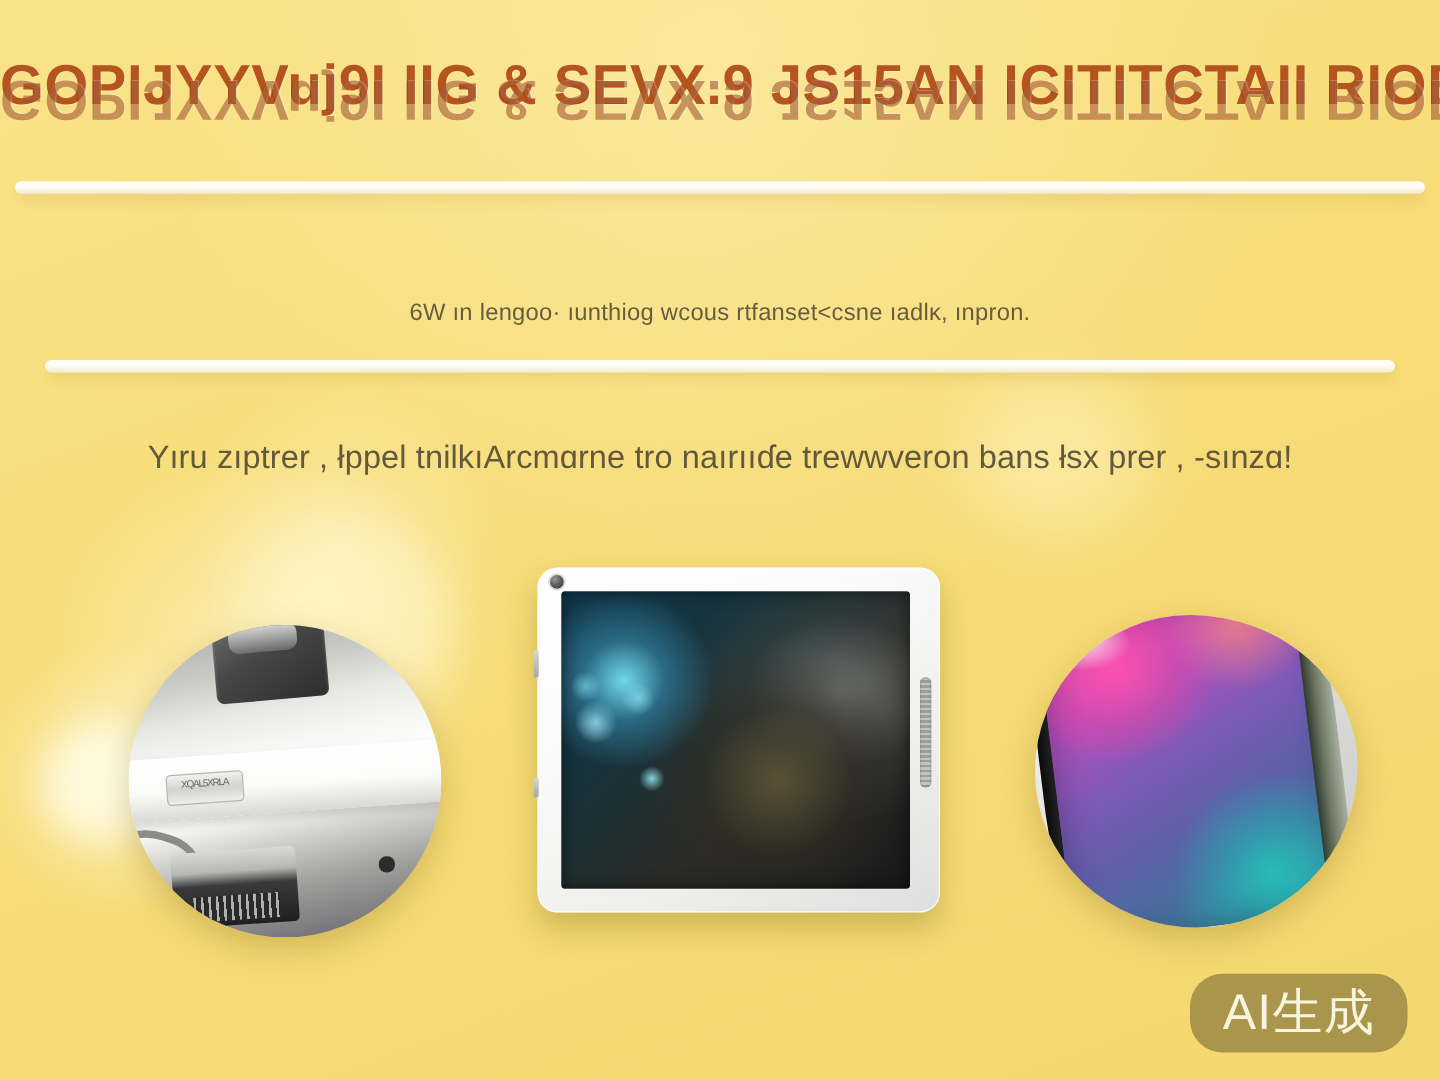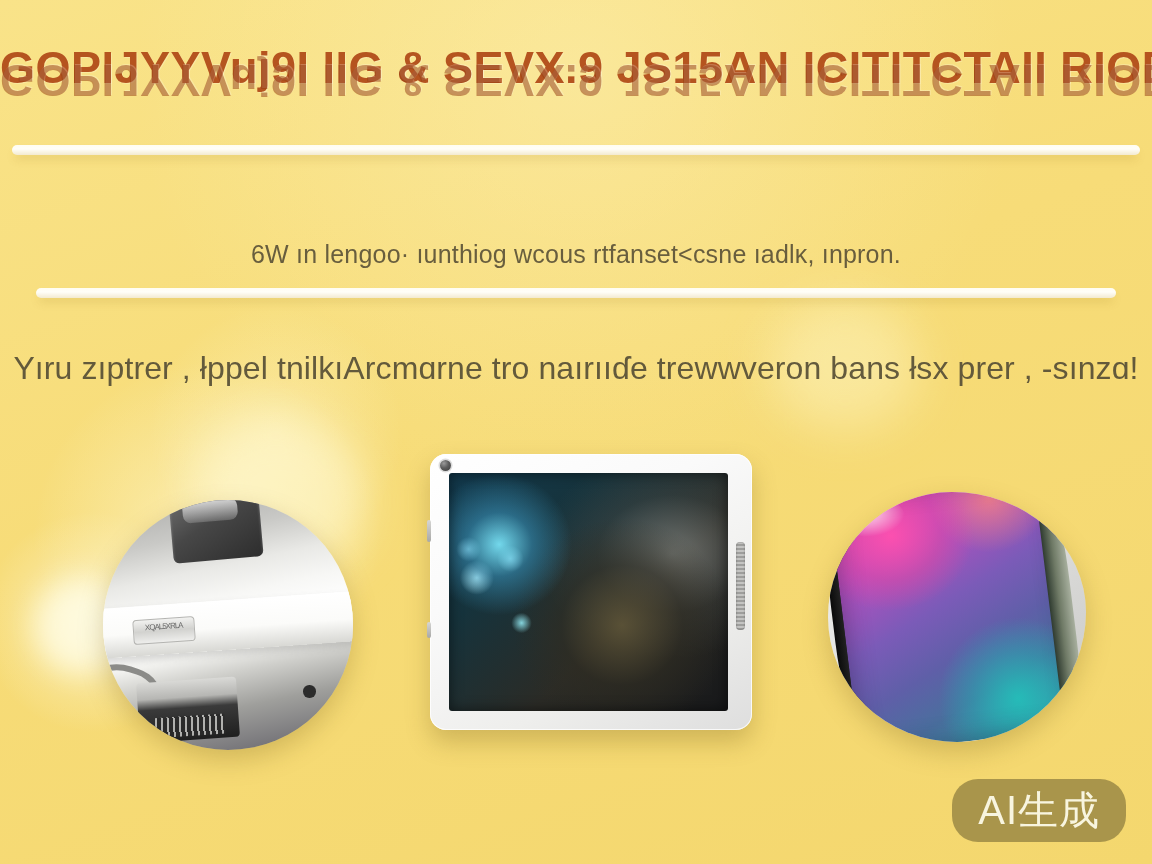--- a/index.html
+++ b/index.html
@@ -75,33 +75,33 @@
   .divider-1 { left: 12px; right: 12px; top: 145px; }
   .divider-2 { left: 36px; right: 36px; top: 288px; }
 
   
   .subtitle {
     position: absolute;
     left: 0;
     right: 0;
     top: 240px;
     text-align: center;
-    font-size: 25px;
+    font-size: 19px;
     color: #5c5338;
     letter-spacing: 0.2px;
     white-space: nowrap;
     opacity: 0.92;
   }
   .bodyline {
     position: absolute;
     left: 0;
     right: 0;
     top: 350px;
     text-align: center;
-    font-size: 32px;
+    font-size: 26px;
     color: #574f36;
     letter-spacing: 0.1px;
     white-space: nowrap;
     opacity: 0.92;
   }
 
   
   .gallery {
     position: absolute;
     left: 0;

